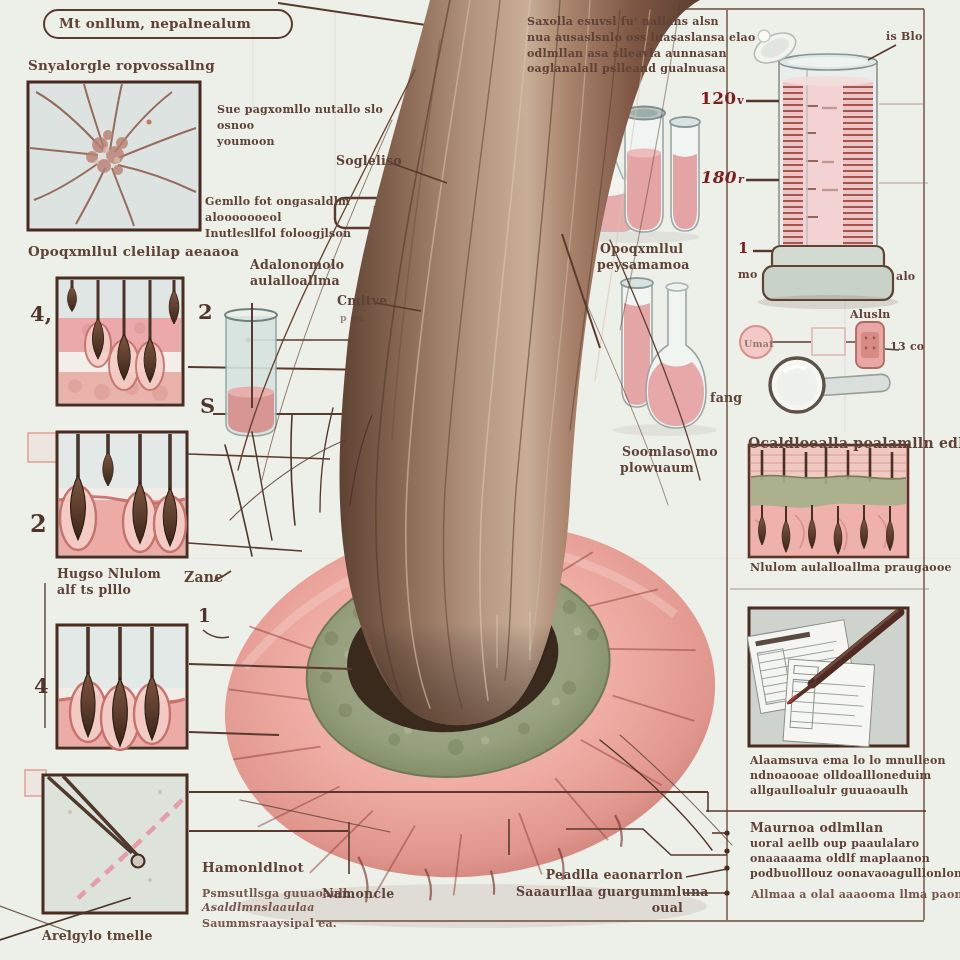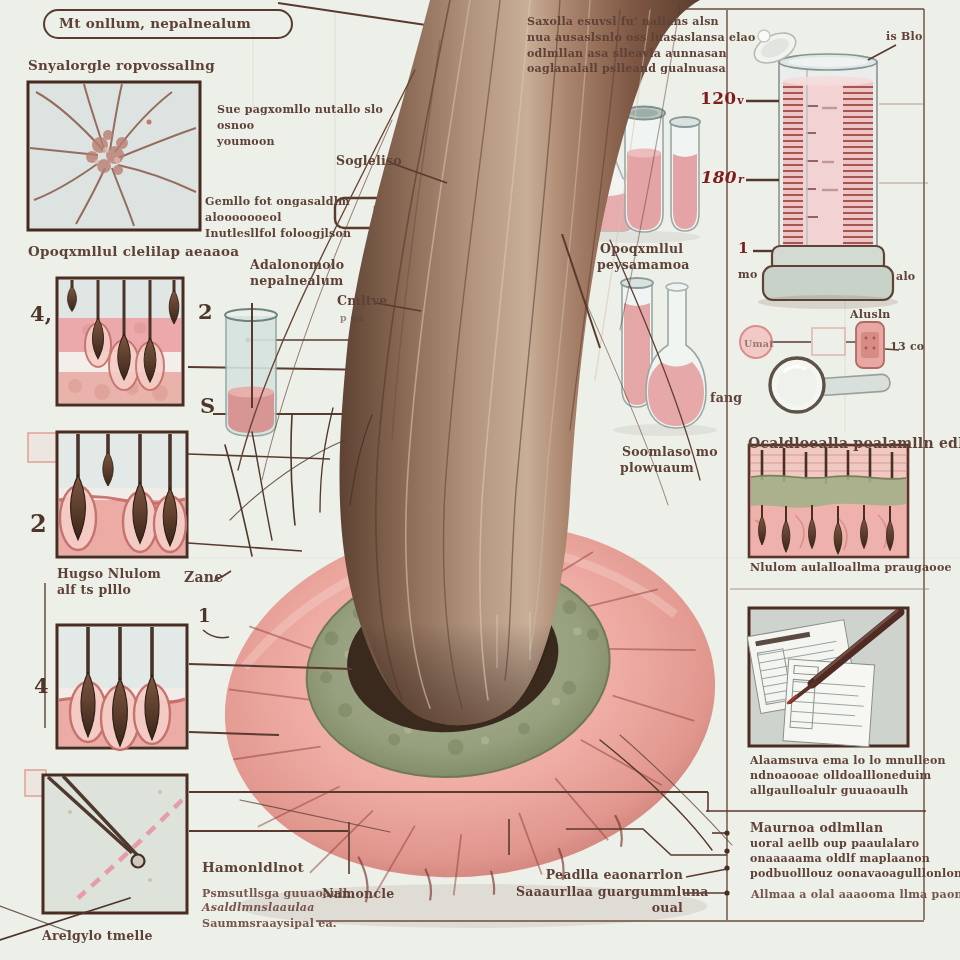--- a/index.html
+++ b/index.html
@@ -531,21 +531,21 @@
 <div class="lbl lbl-sm" style="left:217px;top:102px;">Sue pagxomllo nutallo slo</div>
 <div class="lbl lbl-sm" style="left:217px;top:118px;">osnoo</div>
 <div class="lbl lbl-sm" style="left:217px;top:134px;">youmoon</div>
 
 <div class="lbl lbl-sm" style="left:205px;top:194px;">Gemllo fot ongasaldlm</div>
 <div class="lbl lbl-sm" style="left:205px;top:210px;">alooooooeol</div>
 <div class="lbl lbl-sm" style="left:205px;top:226px;">Inutlesllfol foloogjlson</div>
 
 <div class="lbl" style="left:336px;top:153px;">Sogleliso</div>
 <div class="lbl" style="left:250px;top:257px;">Adalonomolo</div>
-<div class="lbl" style="left:250px;top:273px;">nepalnealum</div>
+<div class="lbl" style="left:250px;top:273px;">aulalloallma</div>
 <div class="lbl" style="left:337px;top:293px;">Cmltve</div>
 <div class="lbl lbl-xs" style="left:340px;top:310px;">p ga</div>
 
 <div class="lbl lbl-sm" style="left:527px;top:14px;">Saxolla esuvsl fu' nallans alsn</div>
 <div class="lbl lbl-sm" style="left:527px;top:30px;">nua ausaslsnlo oss luasaslansa elao</div>
 <div class="lbl lbl-sm" style="left:527px;top:46px;">odlmllan asa slleavla aunnasan</div>
 <div class="lbl lbl-sm" style="left:527px;top:61px;">oaglanalall pslleand gualnuasa</div>
 
 <div class="lbl" style="left:600px;top:241px;">Opoqxmllul</div>
 <div class="lbl" style="left:597px;top:257px;">peysamamoa</div>

